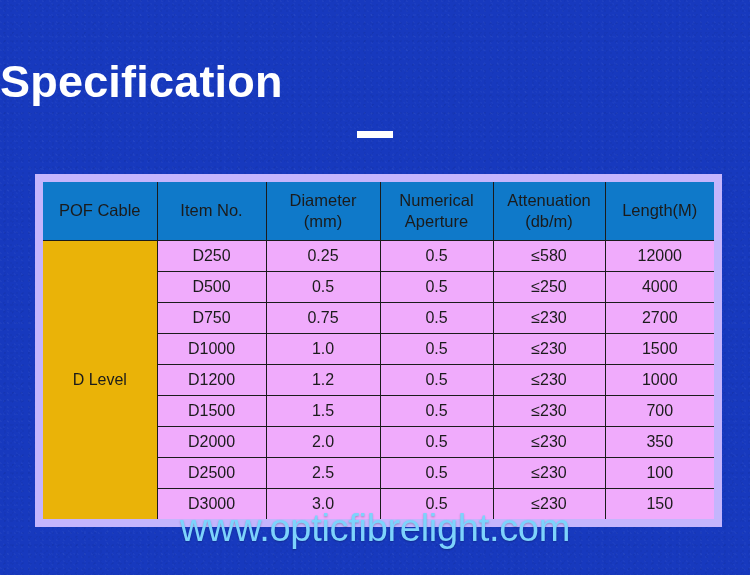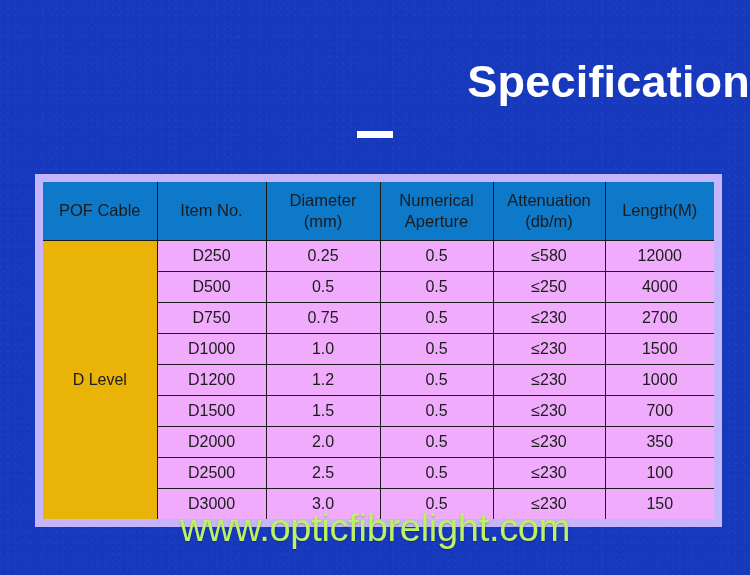--- a/index.html
+++ b/index.html
@@ -27,21 +27,21 @@
       radial-gradient(circle at 62% 8%,  rgba(0,0,0,0.028) 0 1px, transparent 1px);
     background-size: 7px 7px, 9px 9px, 11px 11px, 6px 6px, 13px 13px, 8px 8px;
     pointer-events: none;
   }
 
   #page-title {
     position: absolute;
     top: 59px;
     left: 0;
     width: 750px;
-    text-align: right;
+    text-align: left;
     color: #ffffff;
     font-size: 45px;
     font-weight: bold;
     letter-spacing: 0.2px;
     line-height: 1;
   }
 
   #title-divider {
     position: absolute;
     top: 131px;
@@ -101,21 +101,21 @@
   col.c-na   { width: 113px; }
   col.c-att  { width: 112px; }
   col.c-len  { width: 113px; }
 
   #watermark {
     position: absolute;
     top: 508px;
     left: 0;
     width: 750px;
     text-align: center;
-    color: #bef264;
+    color: #7dd3fc;
     font-size: 38px;
     line-height: 1.1;
     letter-spacing: -0.3px;
     text-shadow: 0 1px 2px rgba(0,0,0,0.25);
   }
 </style>
 </head>
 <body>
 
 <div id="bg-texture"></div>

